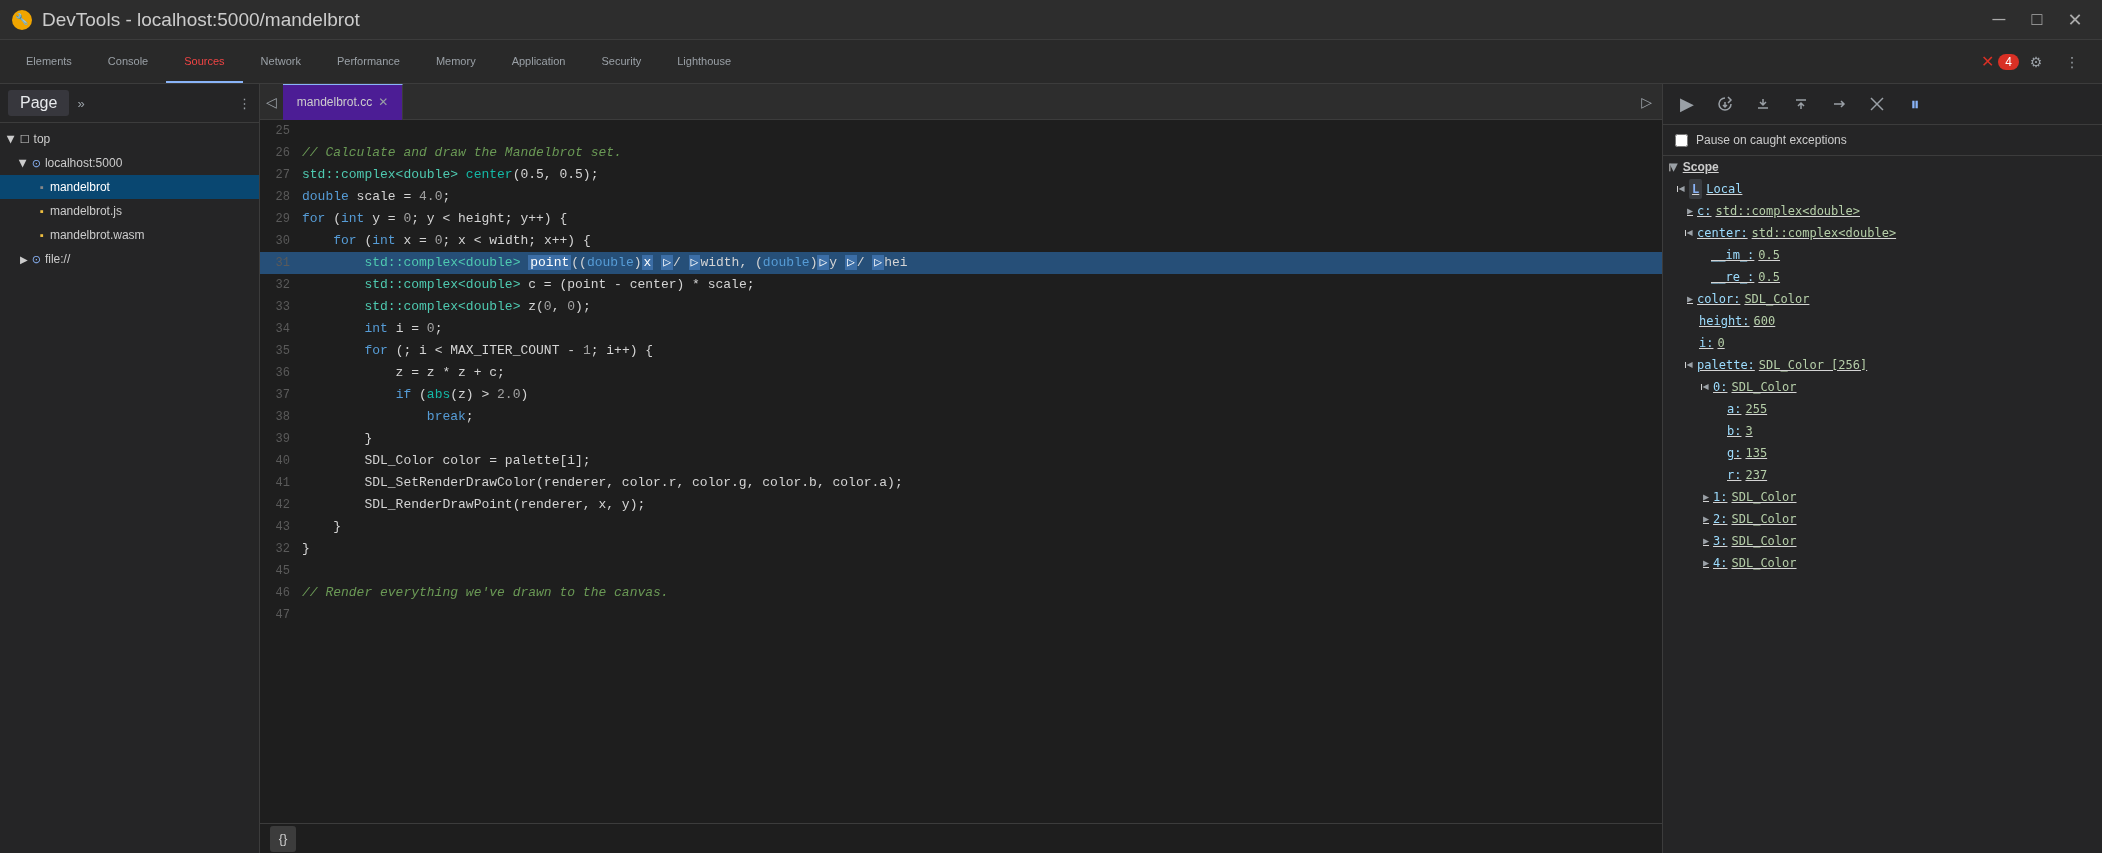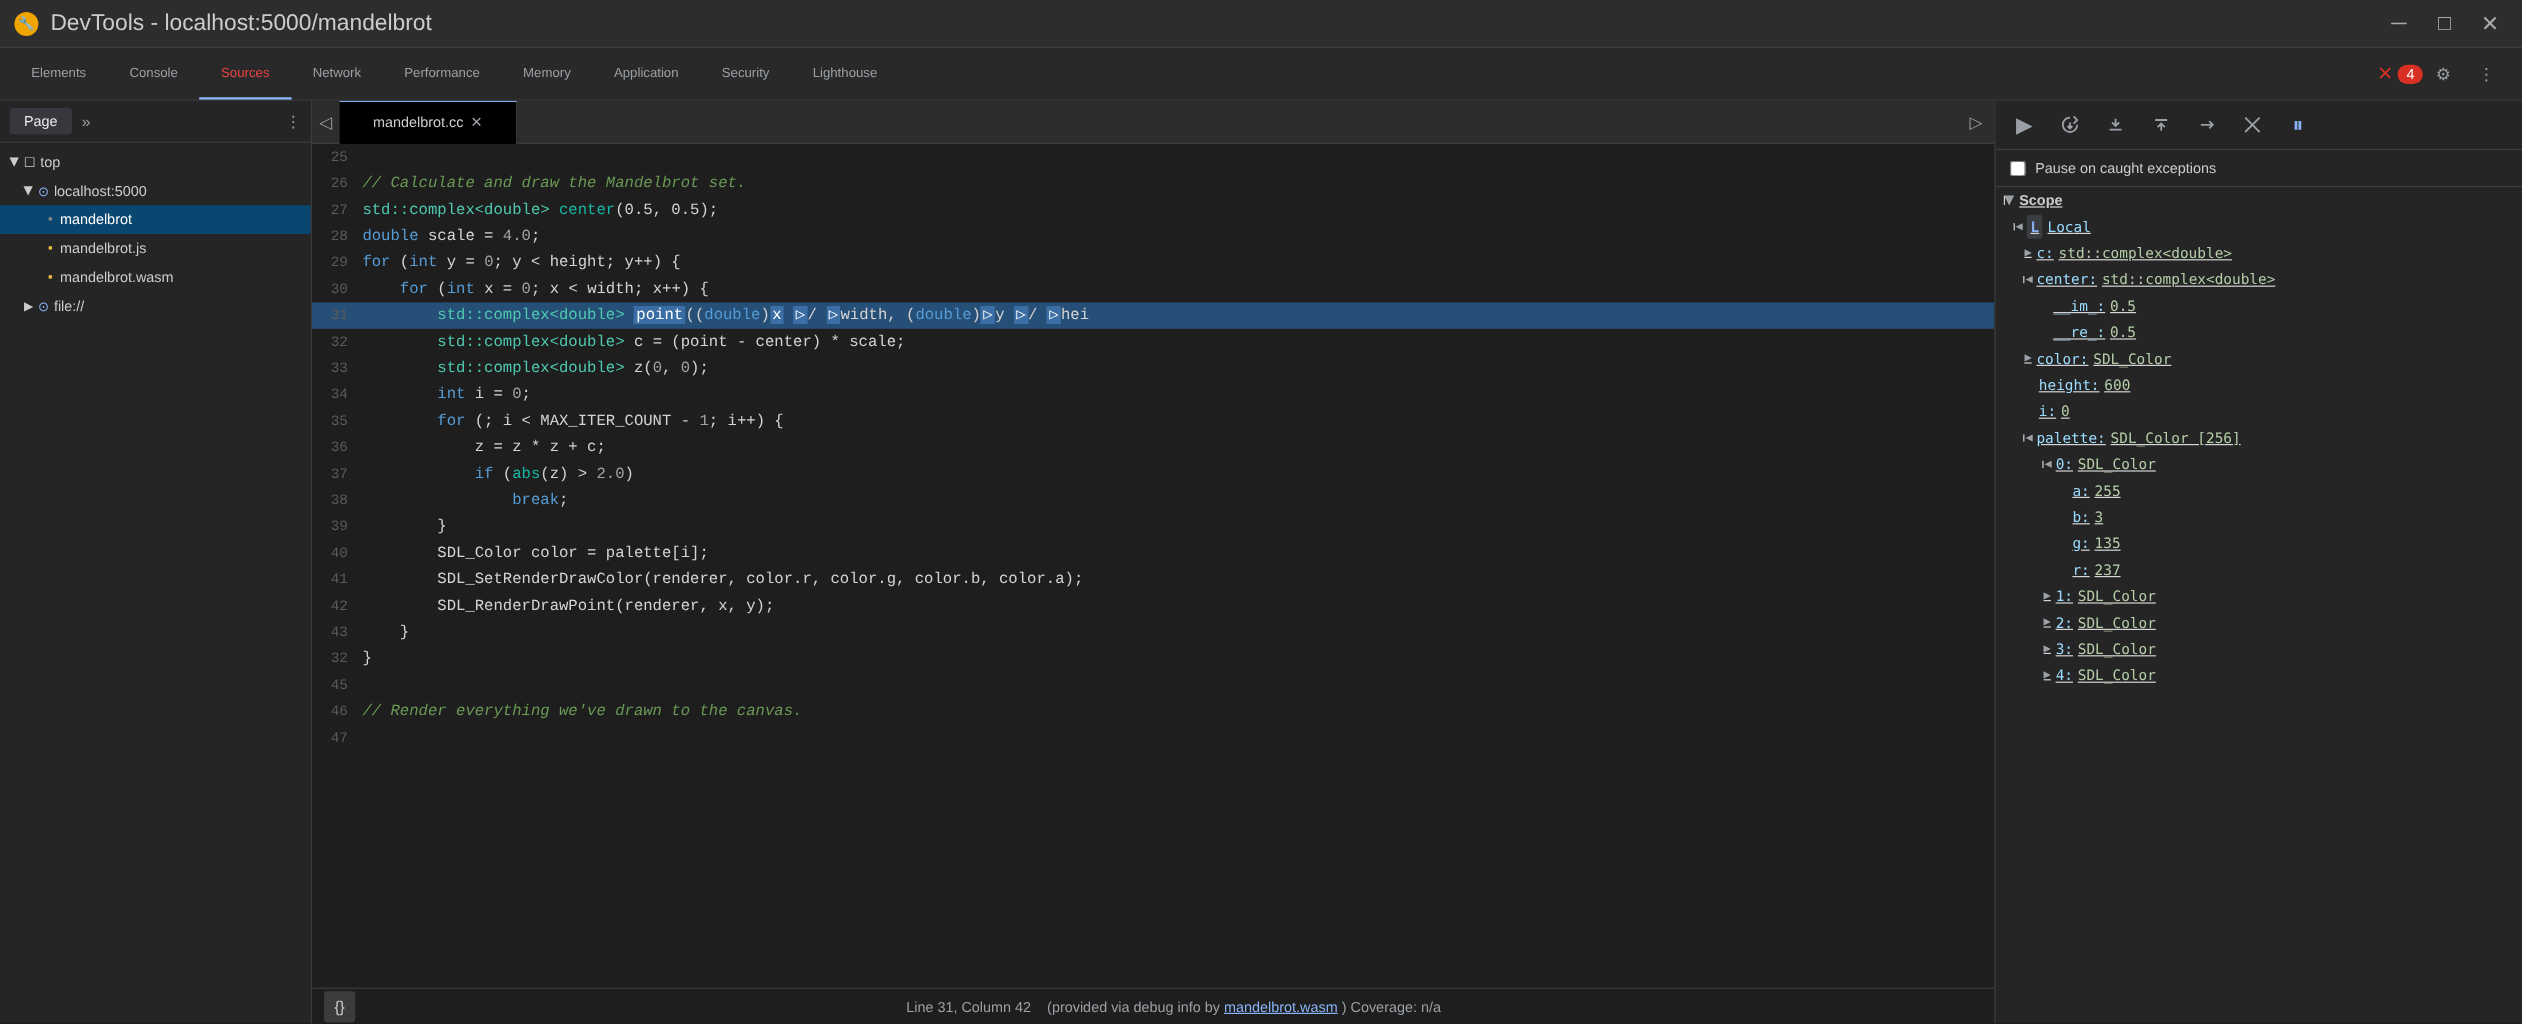--- a/index.html
+++ b/index.html
@@ -62,21 +62,21 @@
     }
     .sidebar-header {
       display: flex;
       align-items: center;
       padding: 6px 8px;
       border-bottom: 1px solid #3c3c3c;
       gap: 4px;
     }
     .sidebar-tab {
       padding: 4px 12px;
-      font-size: 12px;
+      font-size: 16px;
       color: #9aa0a6;
       cursor: pointer;
       border-radius: 3px;
     }
     .sidebar-tab.active { color: #e8eaed; background: #37373d; }
     .sidebar-tab-more { color: #9aa0a6; cursor: pointer; margin-left: 4px; }
     .sidebar-tab-kebab { margin-left: auto; color: #9aa0a6; cursor: pointer; }
 
     .file-tree { overflow-y: auto; flex: 1; padding: 4px 0; }
     .tree-item {
@@ -108,23 +108,23 @@
       display: flex;
       align-items: center;
       background: #2d2d2d;
       border-bottom: 1px solid #3c3c3c;
       height: 36px;
     }
     .editor-nav-btn { color: #9aa0a6; padding: 0 6px; cursor: pointer; font-size: 14px; height: 36px; display: flex; align-items: center; }
     .editor-file-tab {
       display: flex;
       align-items: center;
-      padding: 0 28px;
+      padding: 0 14px;
       height: 36px;
-      background: #000000;
+      background: #4c1d95;
       color: #ccc;
       font-size: 12px;
       border-right: 1px solid #3c3c3c;
       border-top: 1px solid #8ab4f8;
       gap: 6px;
       cursor: pointer;
     }
     .editor-file-tab .close-icon { color: #9aa0a6; font-size: 12px; cursor: pointer; }
     .editor-format-btn { margin-left: auto; color: #9aa0a6; padding: 0 10px; cursor: pointer; font-size: 14px; }
 
@@ -440,27 +440,20 @@
       </div>
       <div class="code-line">
         <span class="line-number">47</span>
         <span class="code-text"></span>
       </div>
 
     </div>
 
     <div class="status-bar">
       <button class="status-format-btn">{}</button>
-      <span class="status-text">
-        <span>Line 31, Column 42</span>
-        &nbsp;&nbsp;
-        <span>(provided via debug info by</span>
-        <span class="status-link">mandelbrot.wasm</span>
-        <span>) Coverage: n/a</span>
-      </span>
     </div>
   </div>
 
   <div class="scope-panel">
 
     <div class="debugger-toolbar">
       <button class="debug-btn" title="Resume">▶</button>
       <button class="debug-btn" title="Step over">
         <svg width="18" height="18" viewBox="0 0 18 18" fill="none">
             <path d="M9 3C5.7 3 3 5.7 3 9s2.7 6 6 6 6-2.7 6-6" stroke="#9aa0a6" stroke-width="1.5" fill="none"></path>

